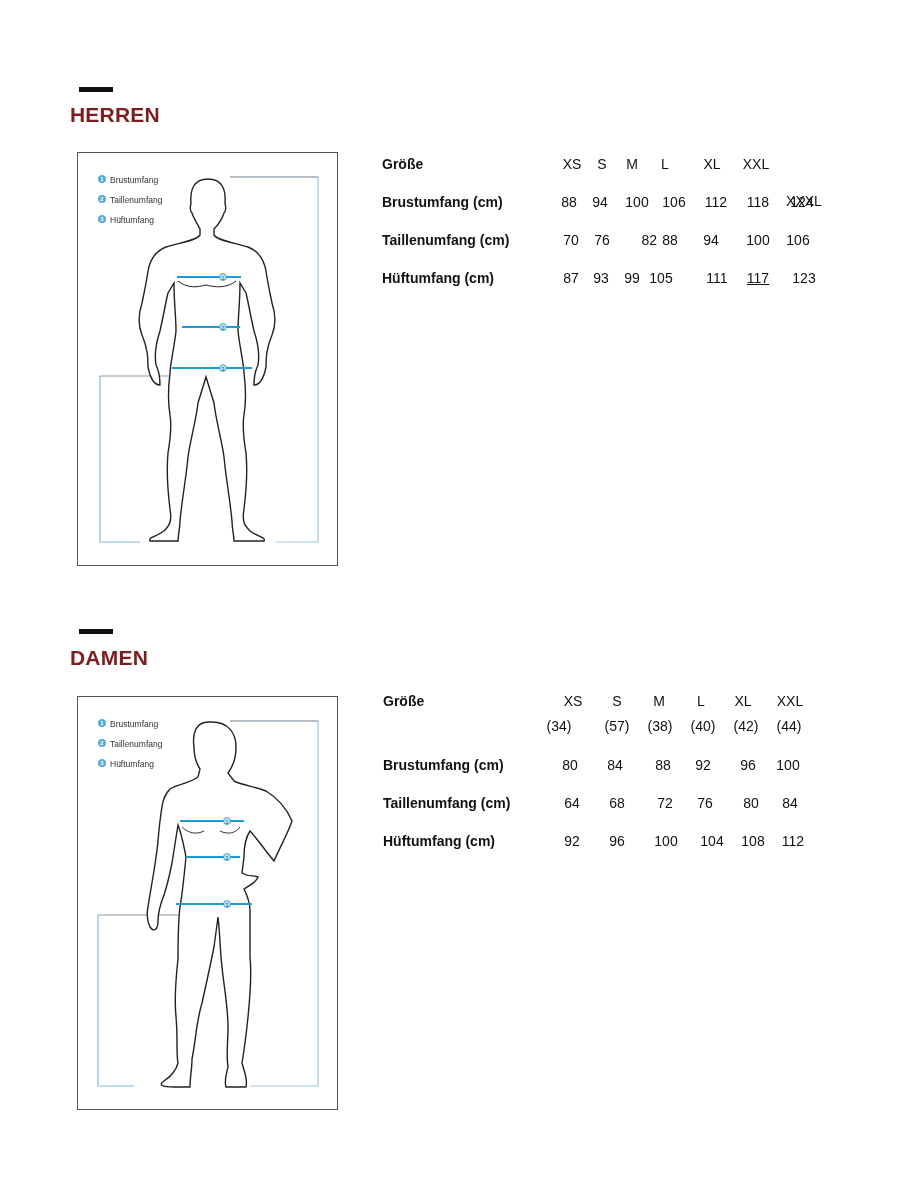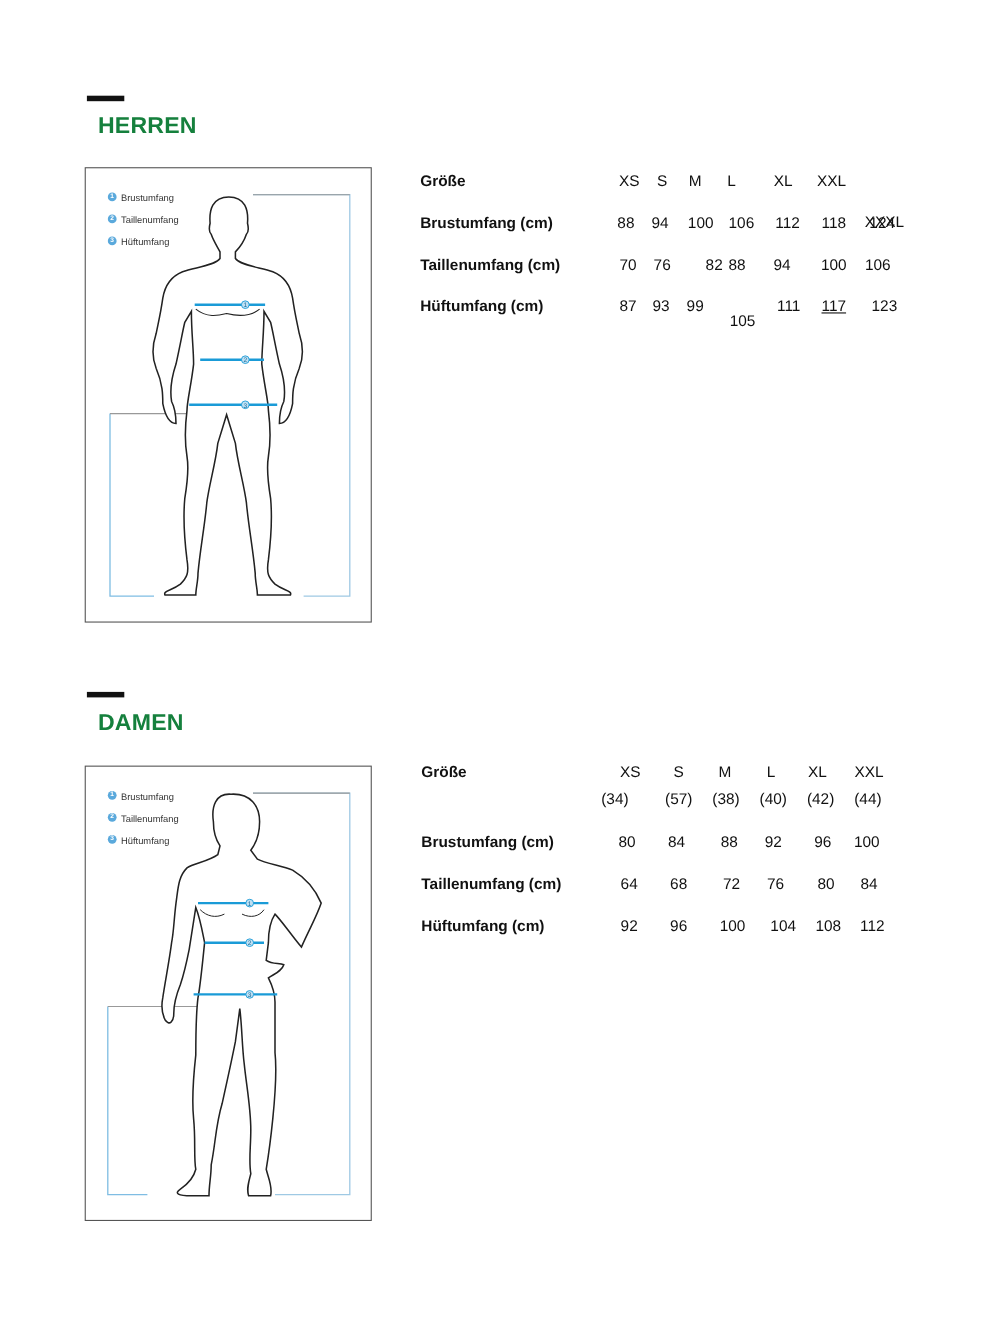--- a/index.html
+++ b/index.html
@@ -5,22 +5,22 @@
     html, body { margin: 0; padding: 0; background: #ffffff; }
     body {
       width: 900px; height: 1200px; position: relative; overflow: hidden;
       font-family: "Liberation Sans", sans-serif; color: #111;
     }
     .section { position: absolute; left: 0; width: 900px; }
     .section-bar {
       position: absolute; left: 79px; width: 34px; height: 5px; background: #111;
     }
     .section-title {
-      position: absolute; left: 89px; font-weight: bold; font-size: 21px; letter-spacing: 0.2px;
-      color: #15803d;
+      position: absolute; left: 70px; font-weight: bold; font-size: 21px; letter-spacing: 0.2px;
+      color: #7f1d1d;
     }
     .figure {
       position: absolute; left: 77px; width: 261px; height: 414px;
       border: 1.5px solid #555; box-sizing: border-box; background: #fff;
     }
     .figure svg { position: absolute; left: 0; top: 0; }
     .legend { position: absolute; left: 20px; top: 22px; }
     .legend-item {
       display: flex; height: 20px;
       font-size: 8.5px; color: #333;
@@ -110,21 +110,21 @@
       <span class="cell" style="left:288px;">88</span>
       <span class="cell" style="left:329px;">94</span>
       <span class="cell" style="left:416px;">106</span>
       <span class="cell" style="left:376px;">100</span>
     </div>
     <div class="row" style="top:114px;">
       <span class="row-label">Hüftumfang (cm)</span>
       <span class="cell" style="left:189px;">87</span>
       <span class="cell" style="left:219px;">93</span>
       <span class="cell" style="left:250px;">99</span>
-      <span class="cell" style="left:293px;margin-top:13px;">105</span>
+      <span class="cell" style="left:279px;">105</span>
       <span class="cell" style="left:335px;">111</span>
       <span class="cell" style="left:376px;text-decoration:underline;">117</span>
       <span class="cell" style="left:422px;">123</span>
     </div>
   </div>
 </div>
 
 <div class="section" style="top:0;">
   <div class="section-bar" style="top:629px;"></div>
   <div class="section-title" style="top:646px;">DAMEN</div>

